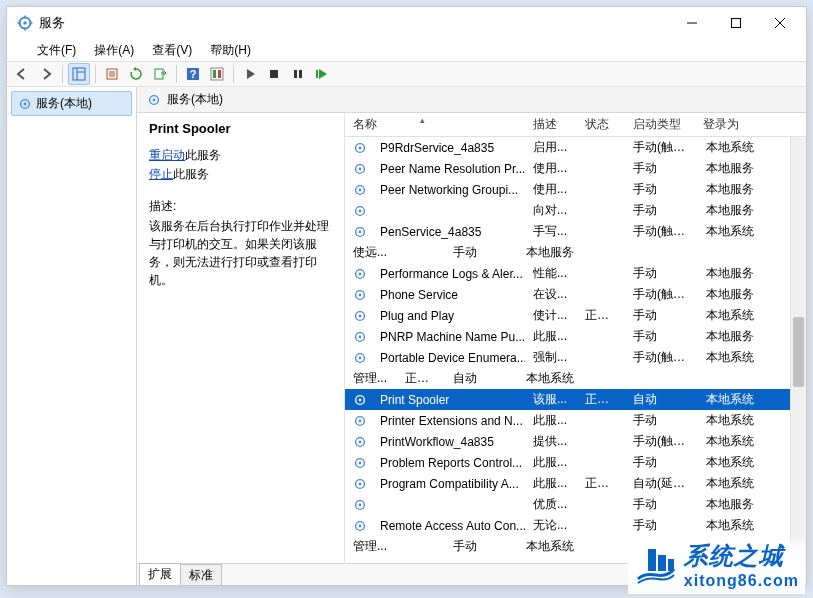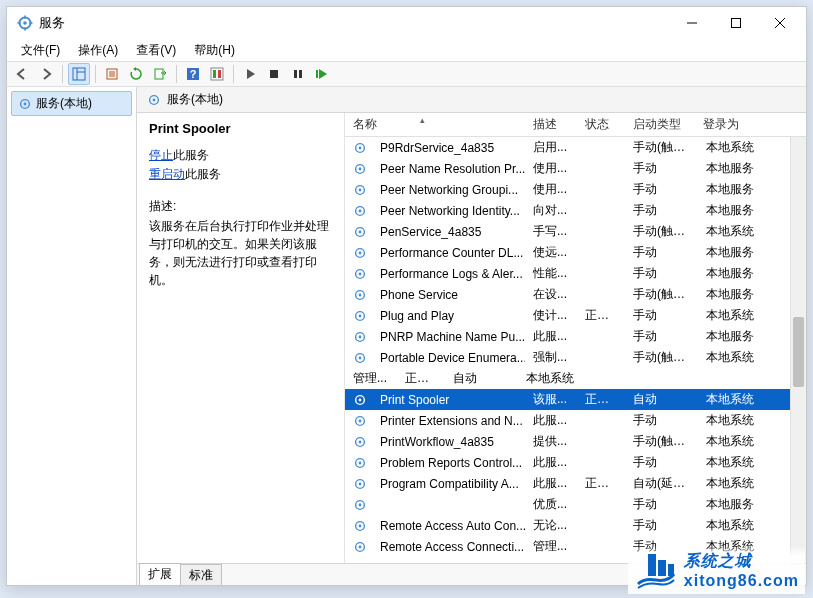--- a/index.html
+++ b/index.html
@@ -35,21 +35,21 @@
   .titlebar .win-controls { display: flex; }
   .titlebar .win-btn {
     width: 44px; height: 28px;
     display: flex; align-items: center; justify-content: center;
     color: #000;
   }
   .menubar {
     height: 22px;
     display: flex;
     align-items: center;
-    padding: 0 6px;
+    padding: 0 22px;
     gap: 2px;
   }
   .menubar .menu-item { padding: 1px 8px; font-size: 12px; color: #000; }
   .toolbar {
     height: 26px;
     border-top: 1px solid #e0e0e0;
     border-bottom: 1px solid #e0e0e0;
     display: flex;
     align-items: center;
     padding: 0 4px;
@@ -186,21 +186,21 @@
     top: 1px;
   }
   .tabs .tab.active { background: #fff; border-bottom: 1px solid #fff; }
   .watermark {
     position: absolute;
     right: 8px; bottom: 4px;
     display: flex; align-items: center; gap: 6px;
     background: linear-gradient(to bottom, rgba(255,255,255,0.0), rgba(255,255,255,0.9) 20%);
     padding: 4px 6px;
   }
-  .watermark .wm-main { font-size: 16px; font-weight: 800; color: #0a64c8; font-style: italic; letter-spacing: 1px; }
+  .watermark .wm-main { font-size: 24px; font-weight: 800; color: #0a64c8; font-style: italic; letter-spacing: 1px; }
   .watermark .wm-sub { font-size: 16px; color: #0a64c8; font-weight: 600; letter-spacing: 1px; }
   svg { display: block; }
 </style>
 </head>
 <body>
 
 <div class="window">
 
   <div class="titlebar">
     <span class="app-icon">
@@ -344,24 +344,24 @@
             </svg>
         </span>
         <span>服务(本地)</span>
       </div>
 
       <div class="main-body">
         <div class="detail-pane">
           <div class="sel-title">Print Spooler</div>
           <div class="links">
             <div>
-              <a href="#">停止</a><span>此服务</span>
+              <a href="#">重启动</a><span>此服务</span>
             </div>
             <div>
-              <a href="#">重启动</a><span>此服务</span>
+              <a href="#">停止</a><span>此服务</span>
             </div>
           </div>
           <div class="desc-label">描述:</div>
           <div class="desc-text">该服务在后台执行打印作业并处理与打印机的交互。如果关闭该服务，则无法进行打印或查看打印机。</div>
         </div>
 
         <div class="table-pane">
           <div class="thead">
             <div class="th col-name">
                 <span>名称</span>
@@ -419,21 +419,20 @@
                 <div class="tcell col-logon">本地服务</div>
               </div>
               <div class="trow">
                 <div class="tcell col-name">
                   <span class="svc-ico">
                     <svg width="14" height="14" viewBox="0 0 16 16">
                       <circle cx="8" cy="8" r="5" fill="none" stroke="#4a8ed0" stroke-width="1.6"></circle>
                       <circle cx="8" cy="8" r="1.6" fill="#4a8ed0"></circle>
                     </svg>
                   </span>
-                  <span>Peer Networking Identity...</span>
                 </div>
                 <div class="tcell col-desc">向对...</div>
                 <div class="tcell col-status"></div>
                 <div class="tcell col-startup">手动</div>
                 <div class="tcell col-logon">本地服务</div>
               </div>
               <div class="trow">
                 <div class="tcell col-name">
                   <span class="svc-ico">
                     <svg width="14" height="14" viewBox="0 0 16 16">
@@ -442,29 +441,20 @@
                     </svg>
                   </span>
                   <span>PenService_4a835</span>
                 </div>
                 <div class="tcell col-desc">手写...</div>
                 <div class="tcell col-status"></div>
                 <div class="tcell col-startup">手动(触发...</div>
                 <div class="tcell col-logon">本地系统</div>
               </div>
               <div class="trow">
-                <div class="tcell col-name">
-                  <span class="svc-ico">
-                    <svg width="14" height="14" viewBox="0 0 16 16">
-                      <circle cx="8" cy="8" r="5" fill="none" stroke="#4a8ed0" stroke-width="1.6"></circle>
-                      <circle cx="8" cy="8" r="1.6" fill="#4a8ed0"></circle>
-                    </svg>
-                  </span>
-                  <span>Performance Counter DL...</span>
-                </div>
                 <div class="tcell col-desc">使远...</div>
                 <div class="tcell col-status"></div>
                 <div class="tcell col-startup">手动</div>
                 <div class="tcell col-logon">本地服务</div>
               </div>
               <div class="trow">
                 <div class="tcell col-name">
                   <span class="svc-ico">
                     <svg width="14" height="14" viewBox="0 0 16 16">
                       <circle cx="8" cy="8" r="5" fill="none" stroke="#4a8ed0" stroke-width="1.6"></circle>
@@ -642,29 +632,20 @@
                     </svg>
                   </span>
                   <span>Remote Access Auto Con...</span>
                 </div>
                 <div class="tcell col-desc">无论...</div>
                 <div class="tcell col-status"></div>
                 <div class="tcell col-startup">手动</div>
                 <div class="tcell col-logon">本地系统</div>
               </div>
               <div class="trow">
-                <div class="tcell col-name">
-                  <span class="svc-ico">
-                    <svg width="14" height="14" viewBox="0 0 16 16">
-                      <circle cx="8" cy="8" r="5" fill="none" stroke="#4a8ed0" stroke-width="1.6"></circle>
-                      <circle cx="8" cy="8" r="1.6" fill="#4a8ed0"></circle>
-                    </svg>
-                  </span>
-                  <span>Remote Access Connecti...</span>
-                </div>
                 <div class="tcell col-desc">管理...</div>
                 <div class="tcell col-status"></div>
                 <div class="tcell col-startup">手动</div>
                 <div class="tcell col-logon">本地系统</div>
               </div>
             </div>
           <div class="scrollbar">
             <div class="thumb"></div>
           </div>
         </div>

